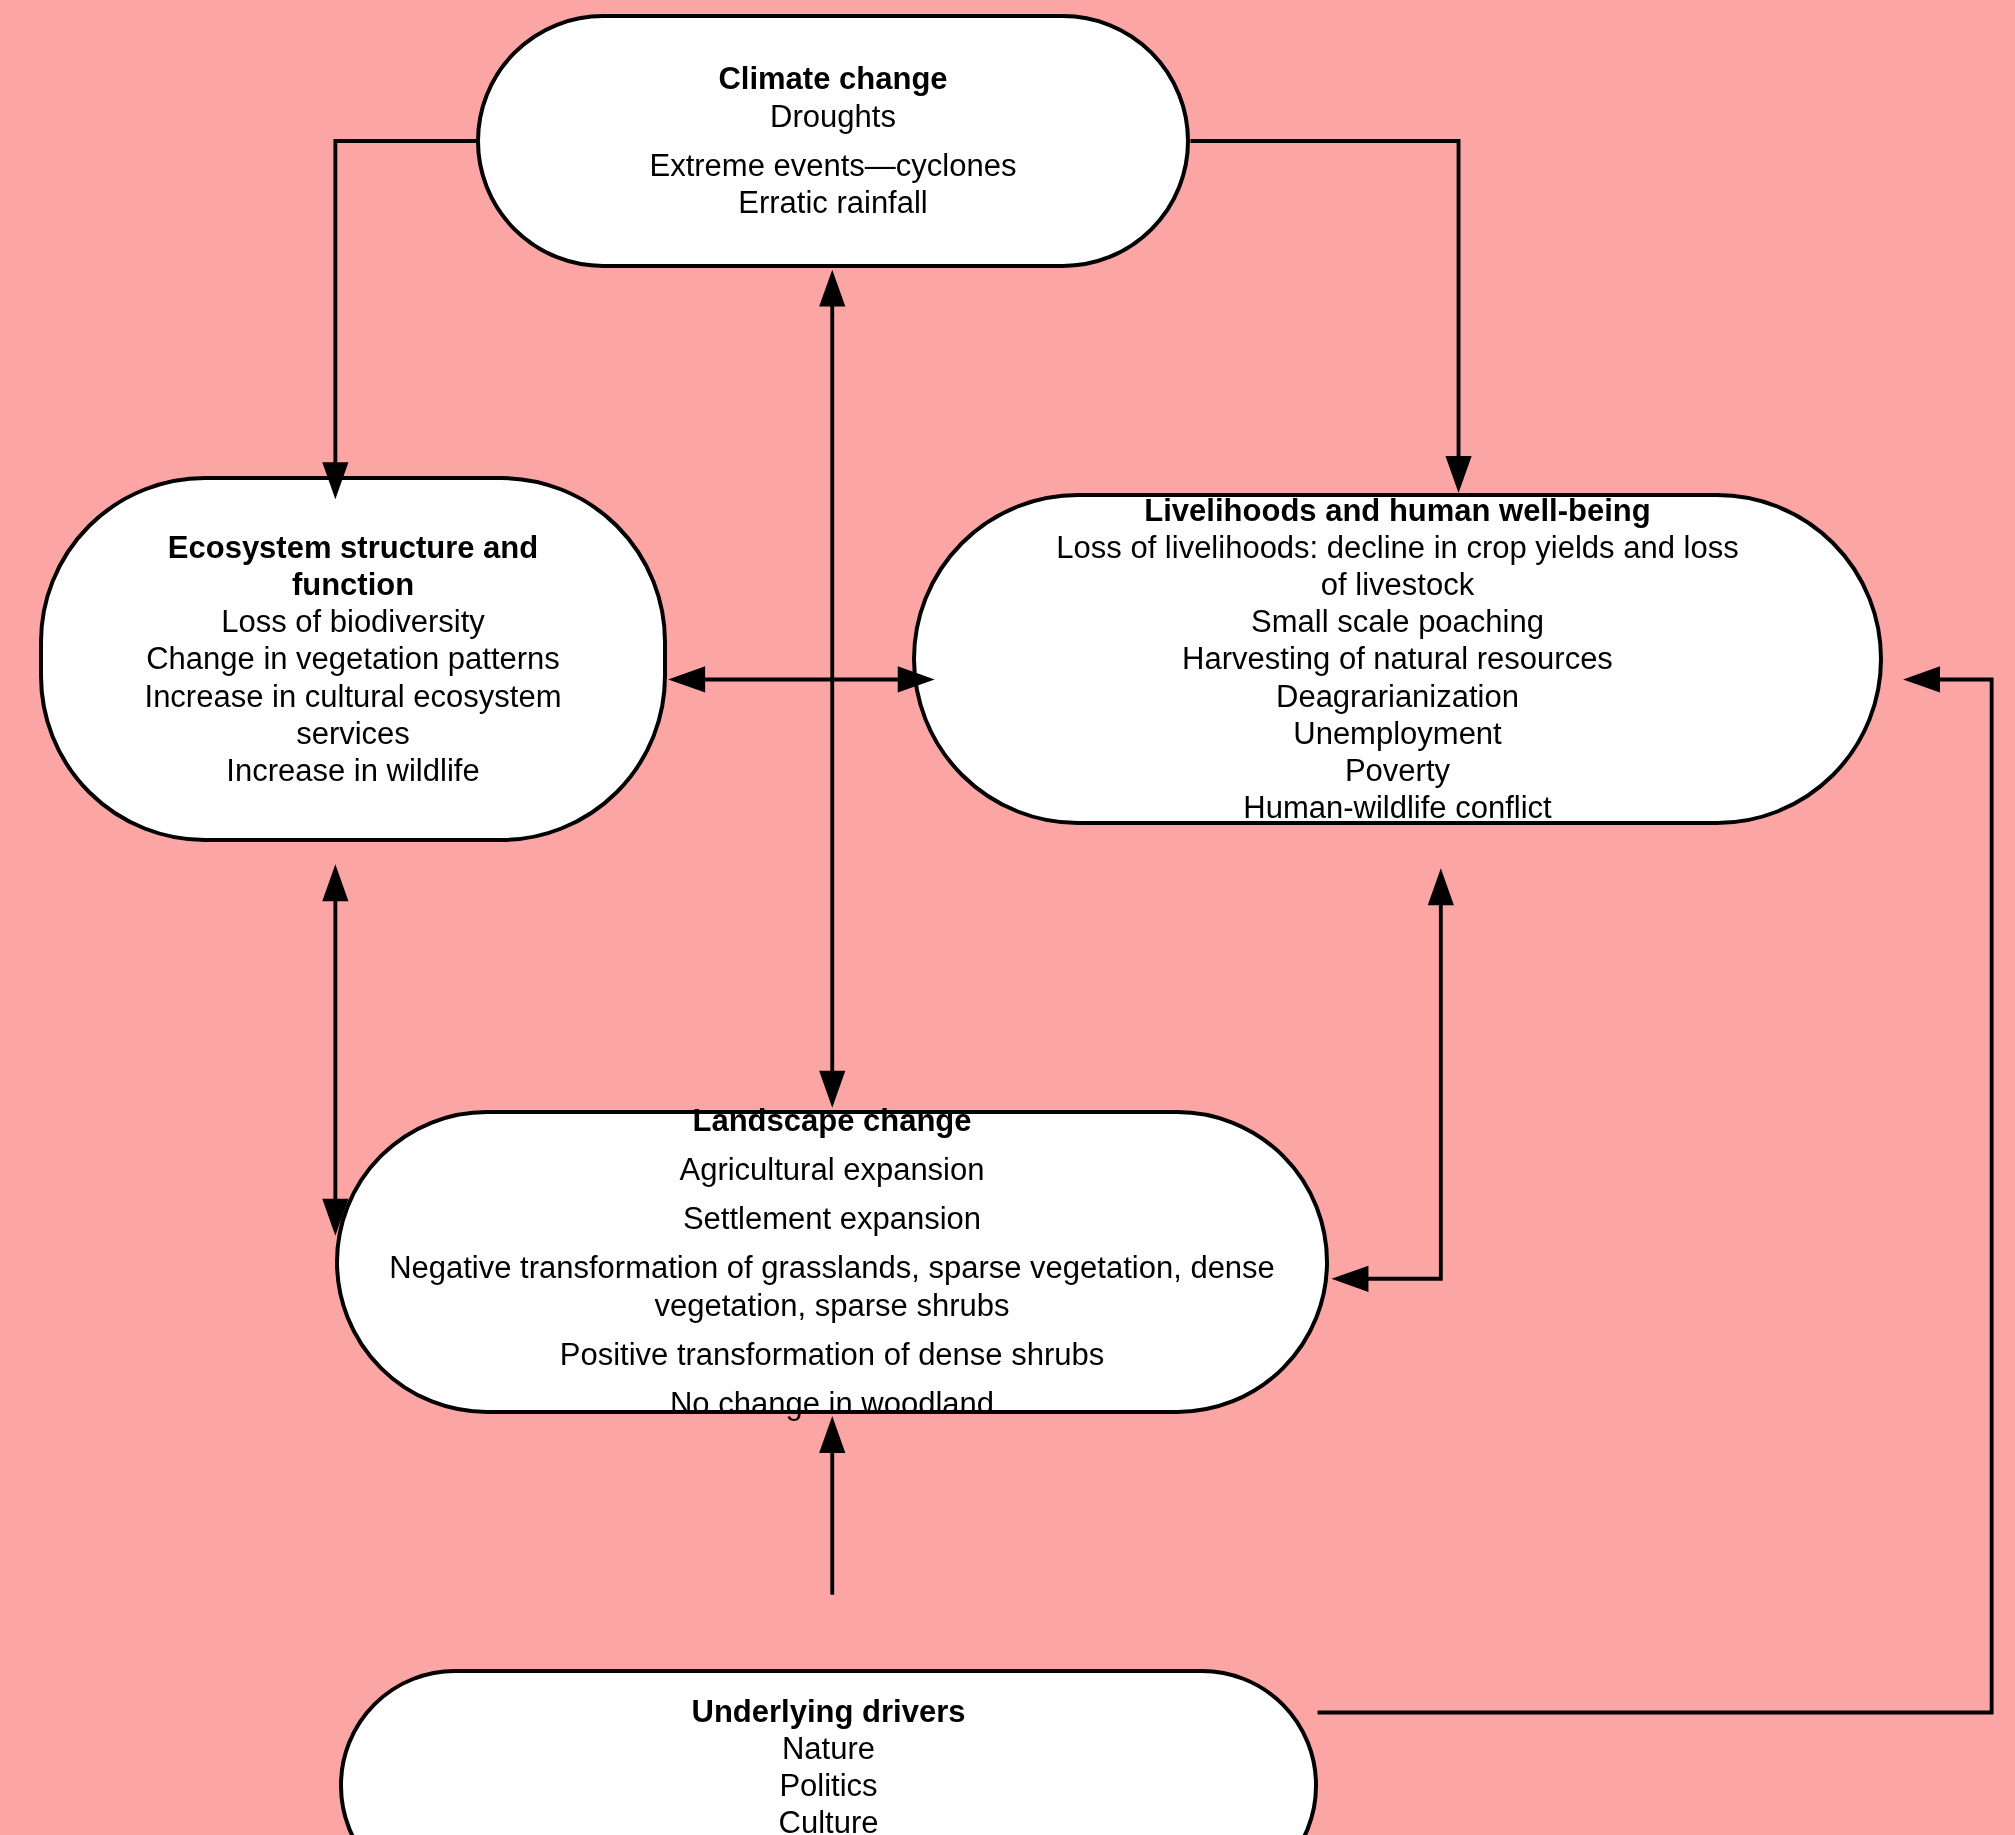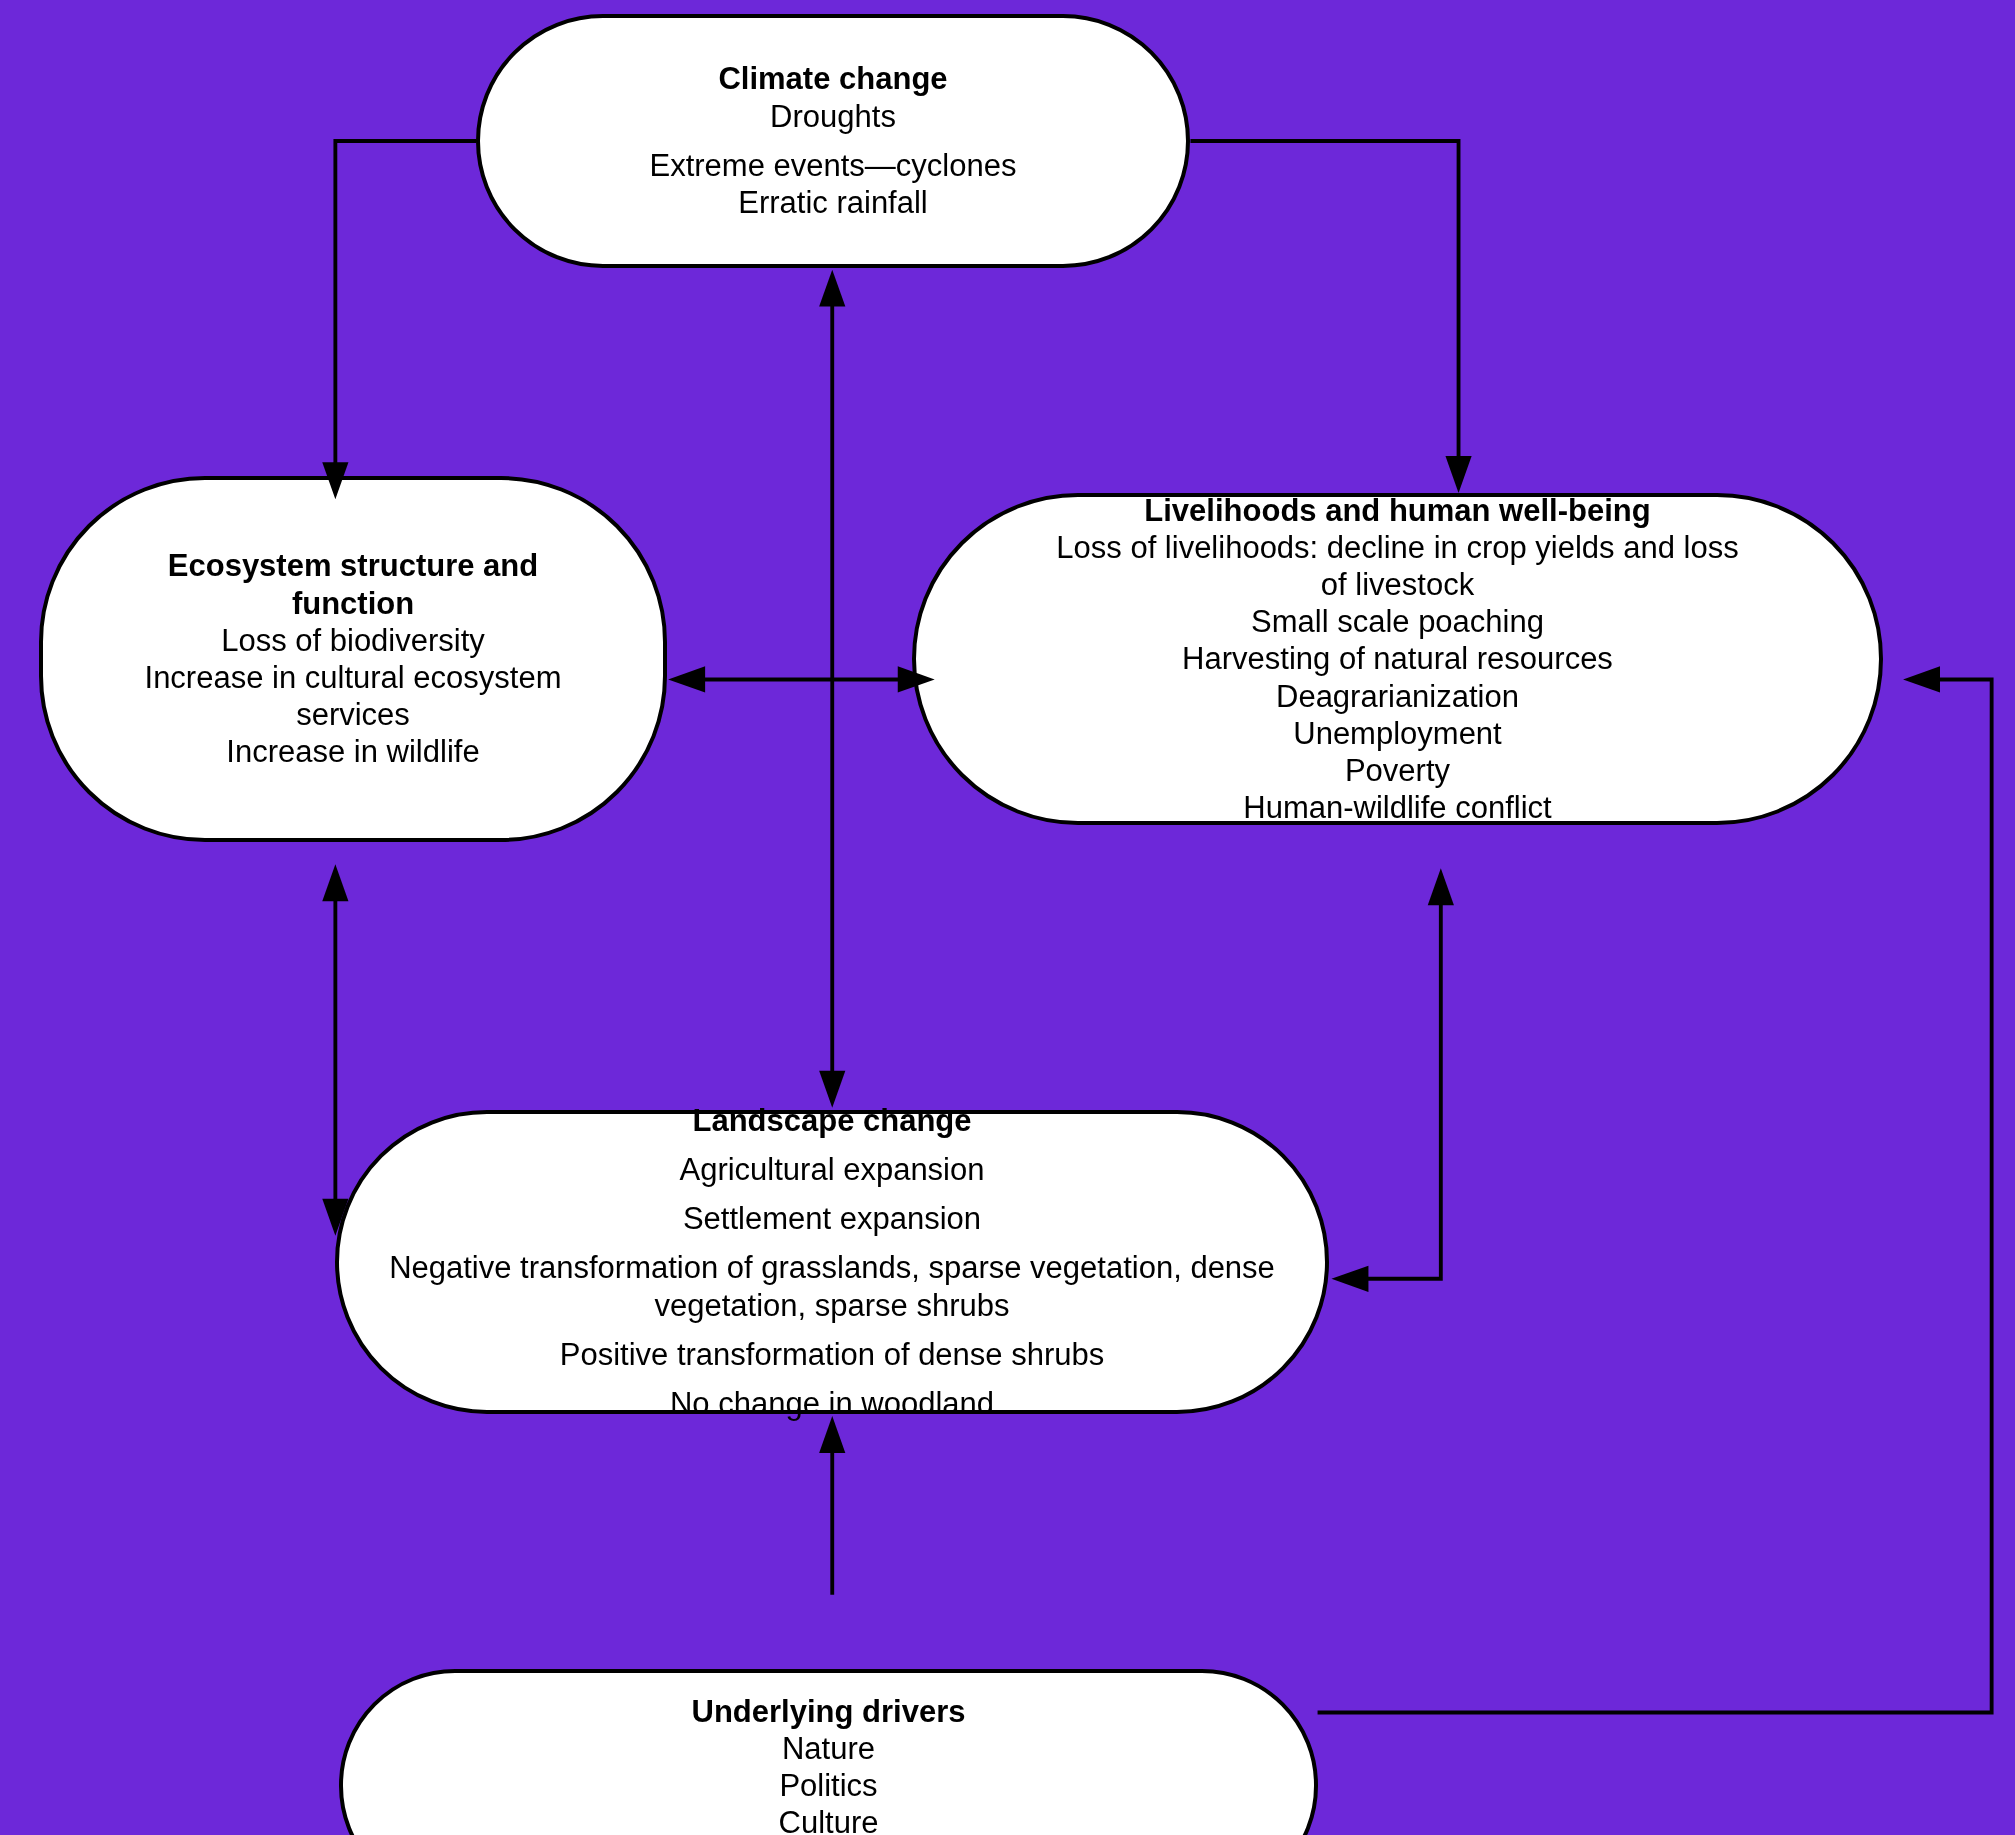--- a/index.html
+++ b/index.html
@@ -4,21 +4,21 @@
 <style>
   html, body {
     margin: 0;
     padding: 0;
     background: #ffffff;
   }
   #canvas {
     position: relative;
     width: 2015px;
     height: 1835px;
-    background: #6d28d9;
+    background: #fca5a5;
     font-family: "Liberation Sans", sans-serif;
     color: #000000;
     overflow: hidden;
   }
   .box {
     position: absolute;
     box-sizing: border-box;
     background: #ffffff;
     border: 4.6px solid #000000;
     display: flex;
@@ -91,20 +91,21 @@
   <div class="box" id="box-climate">
     <span class="title">Climate change</span>
     <span class="line">Droughts</span>
     <span class="line gap-above">Extreme events—cyclones</span>
     <span class="line">Erratic rainfall</span>
   </div>
 
   <div class="box" id="box-ecosystem">
     <span class="title">Ecosystem structure and function</span>
     <span class="line">Loss of biodiversity</span>
+    <span class="line">Change in vegetation patterns</span>
     <span class="line w600">Increase in cultural ecosystem services</span>
     <span class="line">Increase in wildlife</span>
   </div>
 
   <div class="box" id="box-livelihoods">
     <span class="title">Livelihoods and human well-being</span>
     <span class="line w920">Loss of livelihoods: decline in crop yields and loss of livestock</span>
     <span class="line">Small scale poaching</span>
     <span class="line">Harvesting of natural resources</span>
     <span class="line">Deagrarianization</span>

